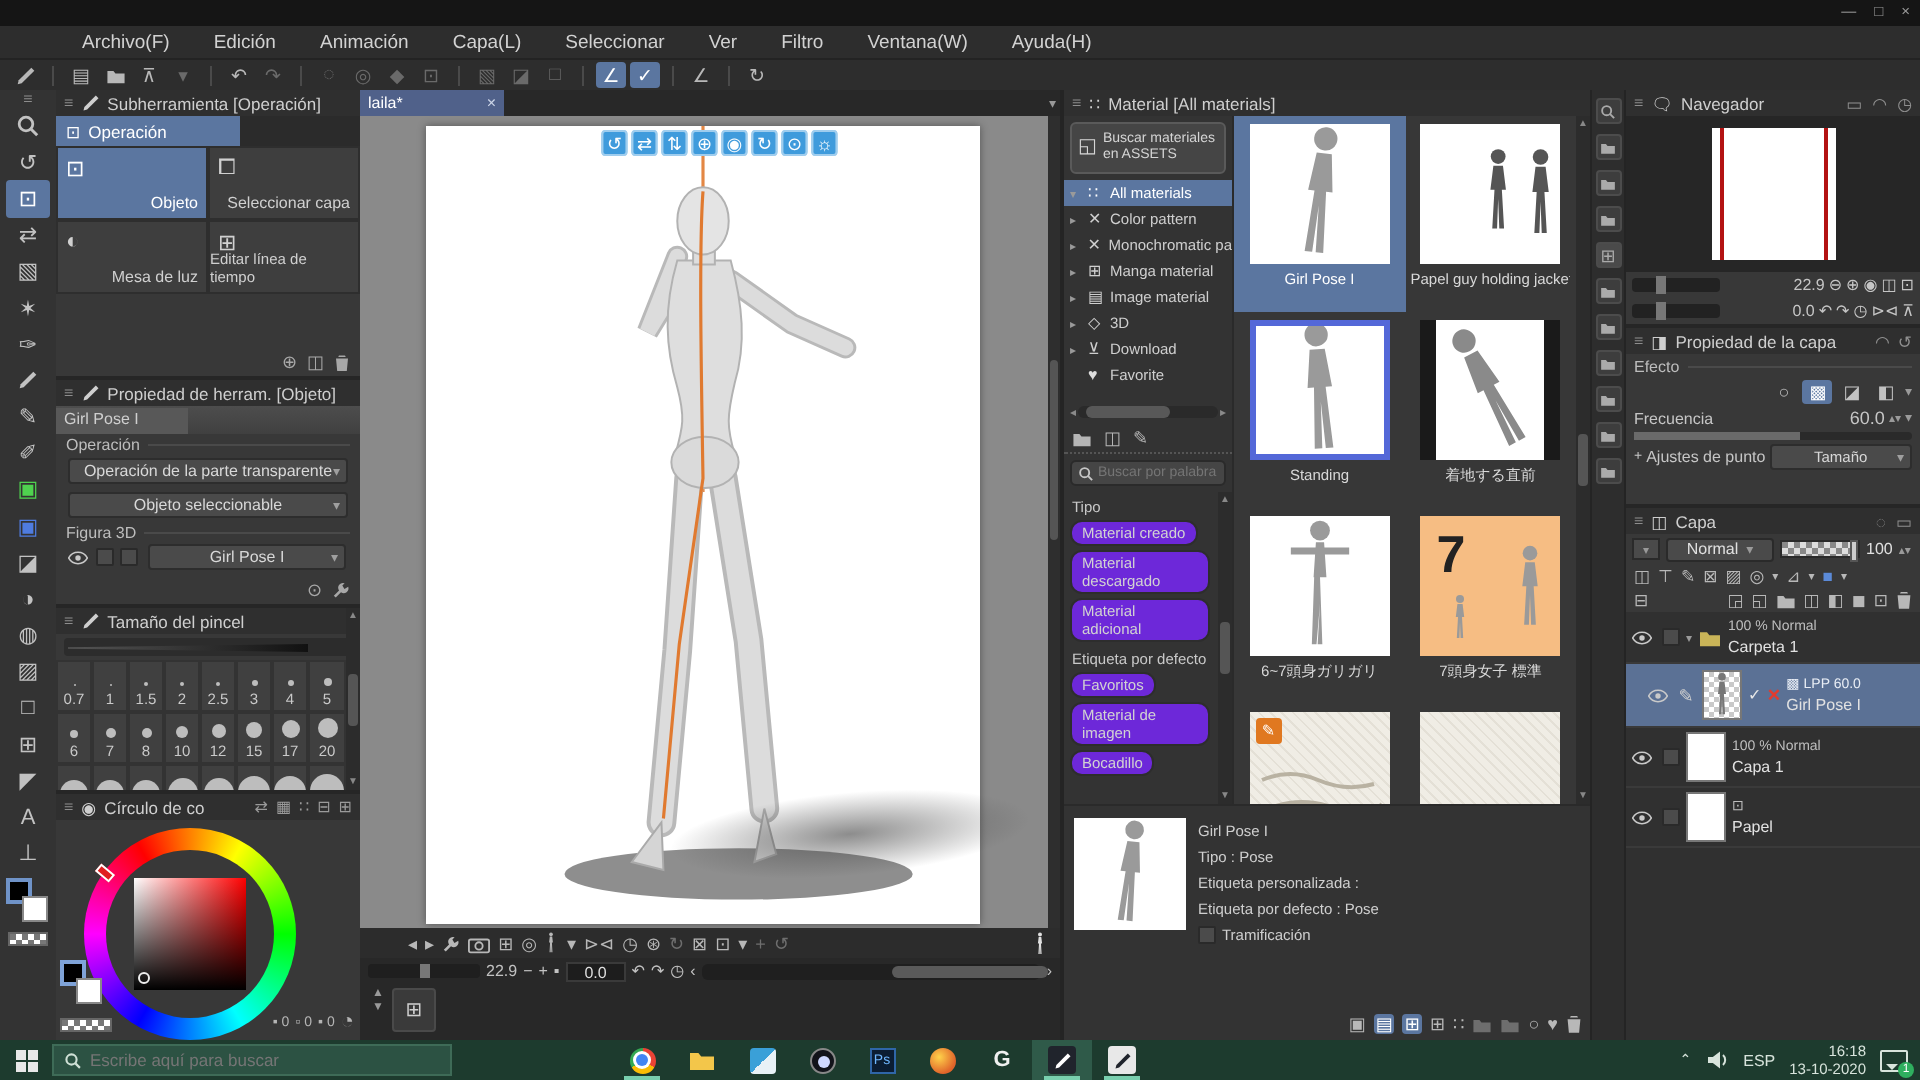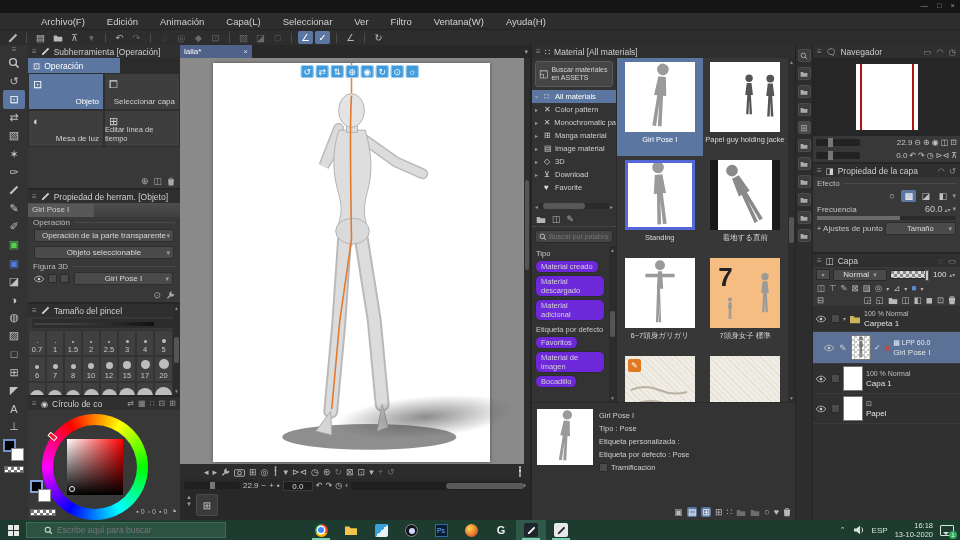--- a/index.html
+++ b/index.html
@@ -167,21 +167,21 @@
 .ltext{display:flex;flex-direction:column;line-height:10px;min-width:0;}
 .ltext .l1{font-size:7px;color:#bfbfbf;display:flex;align-items:center;gap:2px;}
 .lrow.sel .ltext .l1{color:#e8edf5;}
 .ltext .l2{font-size:8px;color:#e2e2e2;white-space:nowrap;}
 .redx{color:#e23b2e;font-weight:bold;font-size:11px;line-height:10px;}
 
 .taskbar{height:20px;background:#1d3b2e;display:flex;align-items:center;}
 .startbtn{width:26px;height:20px;display:flex;align-items:center;justify-content:center;}
 .winlogo{display:grid;grid-template-columns:5px 5px;grid-template-rows:5px 5px;gap:1px;}
 .winlogo i{background:#e8e8e8;}
-.tsearch{width:200px;height:16px;background:#2c5243;border:1px solid #3e6b57;display:flex;align-items:center;gap:4px;padding:0 17px;}
+.tsearch{width:200px;height:16px;background:#2c5243;border:1px solid #3e6b57;display:flex;align-items:center;gap:4px;padding:0 5px;}
 .tsearch input{flex:1;background:transparent;border:0;outline:0;color:#d5e4da;font-size:8.5px;font-family:inherit;}
 .tapp{width:30px;height:20px;display:flex;align-items:center;justify-content:center;position:relative;}
 .tapp.run::after{content:"";position:absolute;left:6px;right:6px;bottom:0;height:2px;background:#79cfae;}
 .tapp.active{background:#2f5a49;}
 .chrome{width:13px;height:13px;border-radius:50%;background:conic-gradient(#ea4335 0 120deg,#fbbc05 0 240deg,#34a853 0 360deg);position:relative;}
 .chrome::after{content:"";position:absolute;left:3.5px;top:3.5px;width:6px;height:6px;border-radius:50%;background:#4285f4;box-shadow:0 0 0 1.5px #fff;}
 .psq{width:13px;height:13px;background:#0b1d33;border:1px solid #2f66a8;color:#6fb7ff;font-size:7px;display:flex;align-items:center;justify-content:center;}
 .obsr{width:13px;height:13px;border-radius:50%;background:#12131a;border:1px solid #888;position:relative;}
 .obsr::after{content:"";position:absolute;left:3px;top:3px;width:6px;height:6px;border-radius:50%;background:#cfd8ff;}
 .krita{width:13px;height:13px;background:linear-gradient(135deg,#3aa0d8 50%,#e8f1f6 50%);border-radius:2px;}

